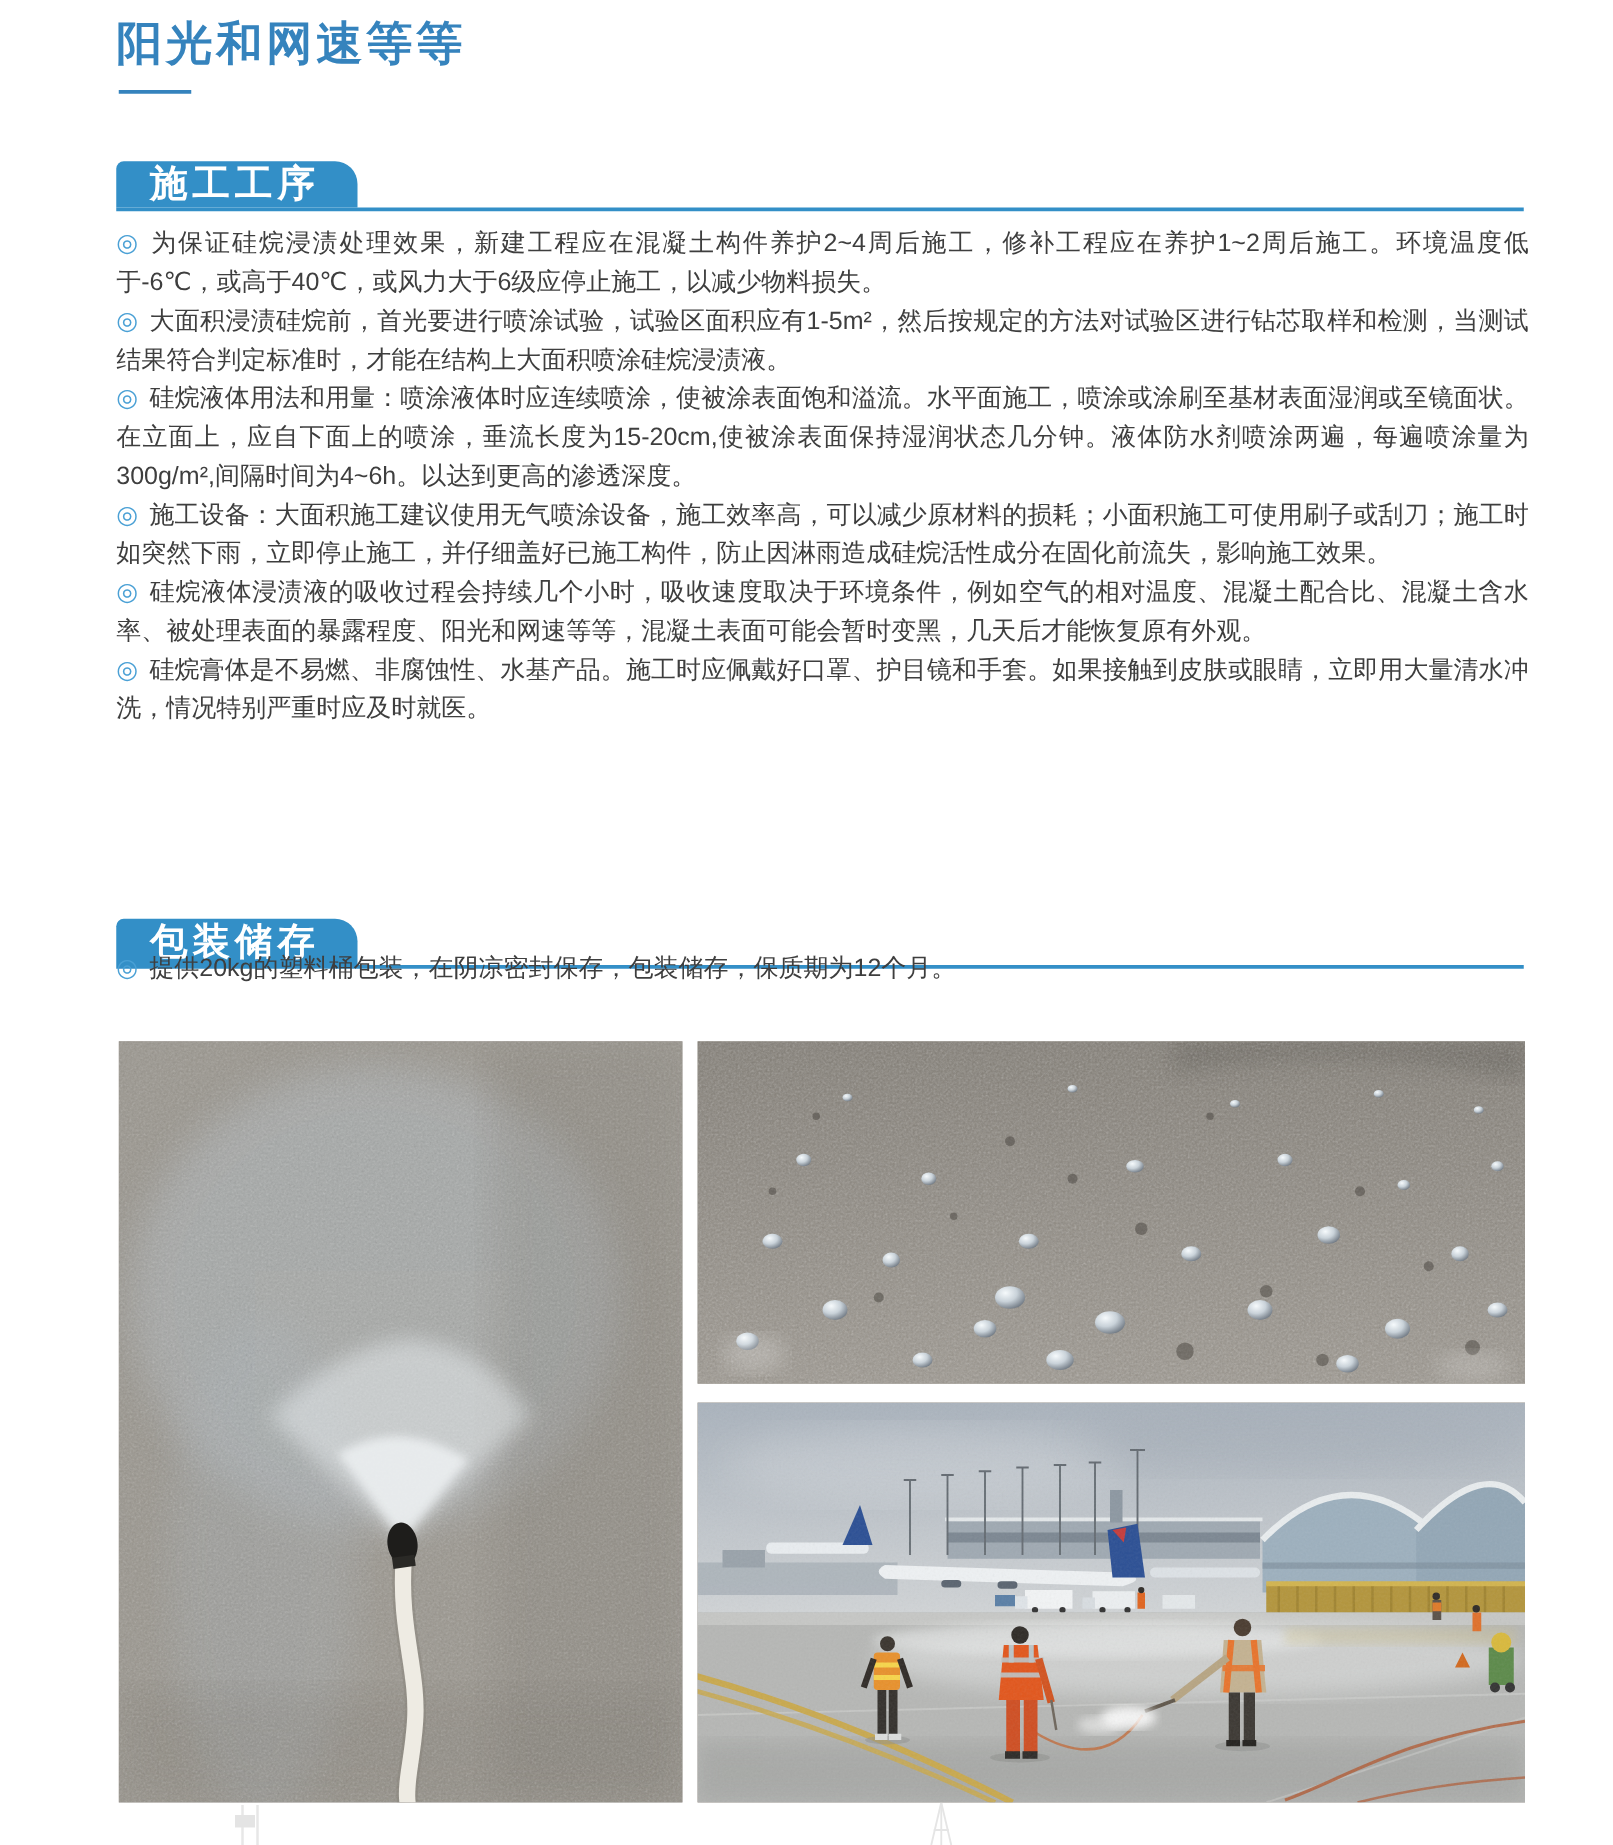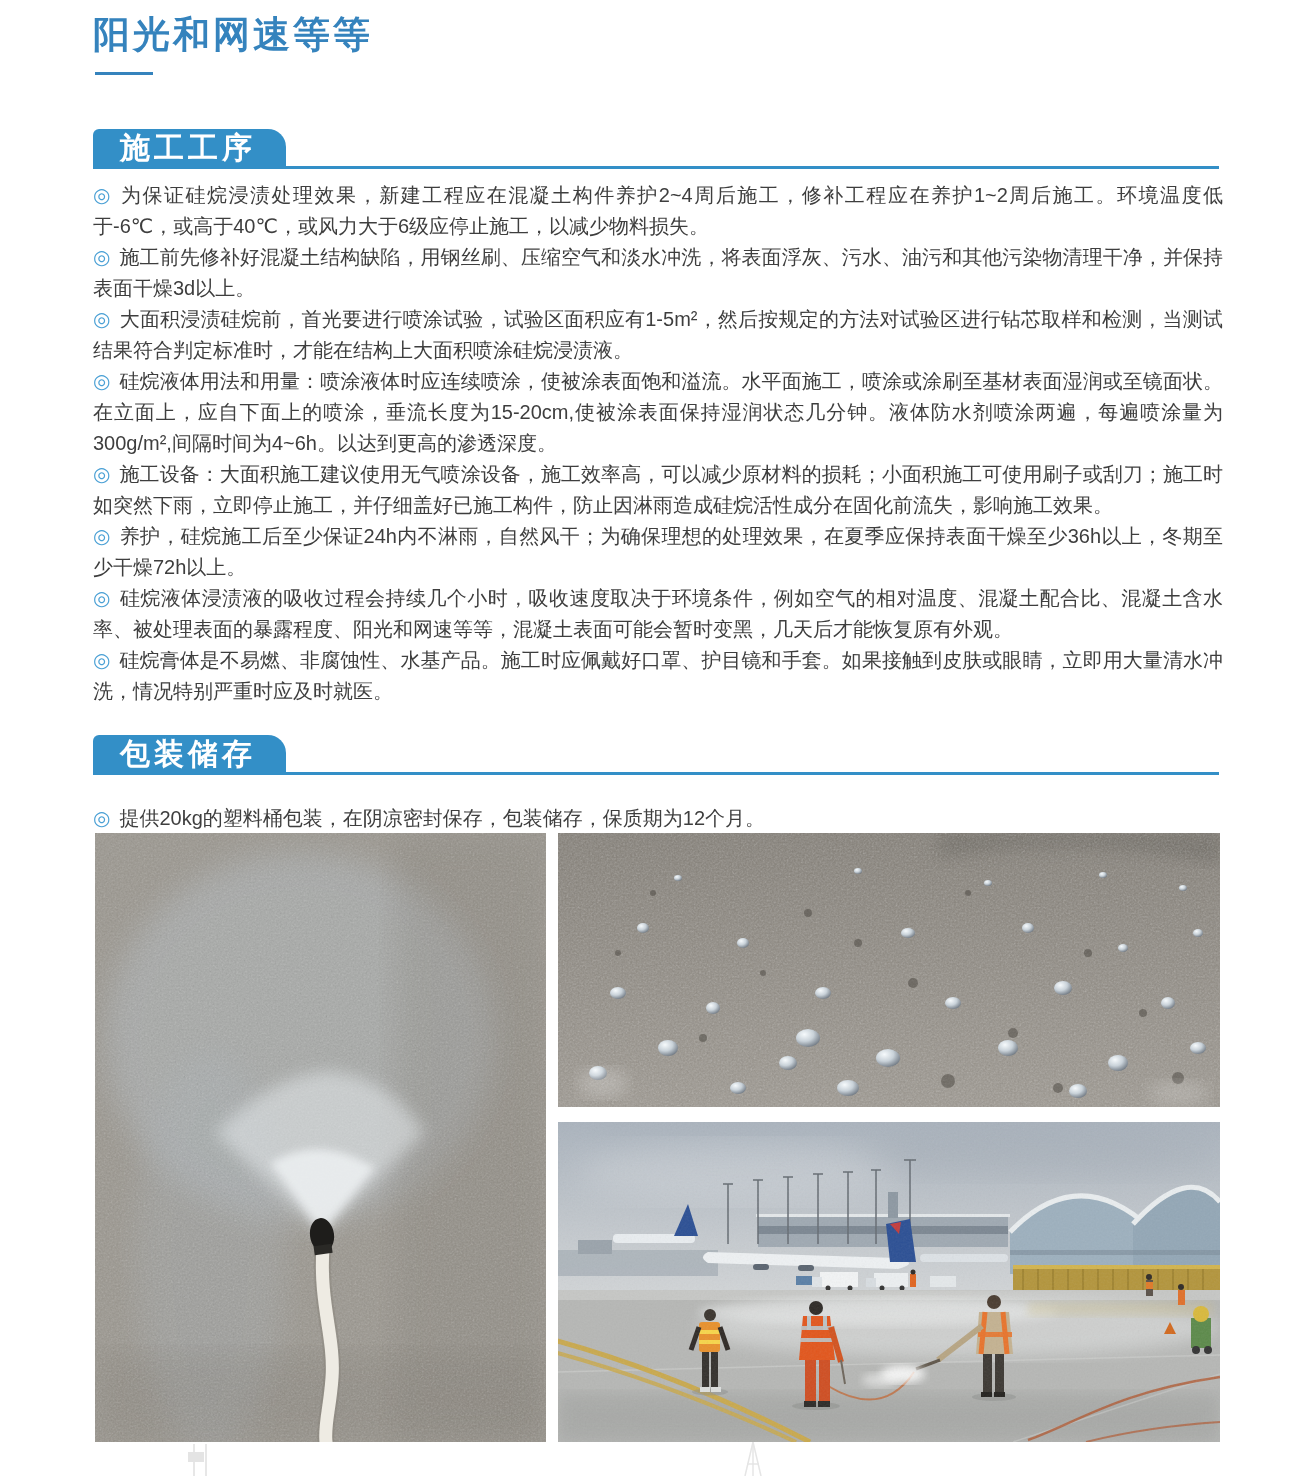--- a/index.html
+++ b/index.html
@@ -26,21 +26,21 @@
   }
   #tab-procedure{top:129px;}
   #rule-procedure{top:166px;}
   #tab-storage{top:735px;text-align:right;}
   #rule-storage{top:772px;}
   .bullets{
     left:93px;width:1130px;font-size:20px;line-height:31px;
     text-align:justify;color:#3e3e3e;
   }
   #bullets-procedure{top:180px;height:556px;overflow:hidden;}
-  #bullets-storage{top:803px;height:40px;overflow:hidden;}
+  #bullets-storage{top:760px;height:40px;overflow:hidden;}
   .bullets p{margin:0;}
   .mark{color:#4aa0d5;margin-right:9px;}
   .photo{overflow:hidden;background:#9a968e;}
   #photo-left{left:95px;top:833px;width:451px;height:609px;}
   #photo-droplets{left:558px;top:833px;width:662px;height:274px;}
   #photo-airport{left:558px;top:1122px;width:662px;height:320px;}
   .photo svg{display:block;width:100%;height:100%;}
   .deco{opacity:.55;}
   #deco-left{left:158px;top:1444px;width:92px;height:32px;}
   #deco-center{left:722px;top:1442px;width:62px;height:34px;}
@@ -49,25 +49,23 @@
 <body>
 
 <div class="abs" id="page-title">阳光和网速等等</div>
 <div class="abs" id="title-underline"></div>
 
 <div class="abs section-tab" id="tab-procedure">施工工序</div>
 <div class="abs section-rule" id="rule-procedure"></div>
 
 <div class="abs bullets" id="bullets-procedure">
   <p><span class="mark">◎</span><span>为保证硅烷浸渍处理效果，新建工程应在混凝土构件养护2~4周后施工，修补工程应在养护1~2周后施工。环境温度低于-6℃，或高于40℃，或风力大于6级应停止施工，以减少物料损失。</span></p>
-  <p><span class="mark">◎</span><span>施工前先修补好混凝土结构缺陷，用钢丝刷、压缩空气和淡水冲洗，将表面浮灰、污水、油污和其他污染物清理干净，并保持表面干燥3d以上。</span></p>
   <p><span class="mark">◎</span><span>大面积浸渍硅烷前，首光要进行喷涂试验，试验区面积应有1-5m²，然后按规定的方法对试验区进行钻芯取样和检测，当测试结果符合判定标准时，才能在结构上大面积喷涂硅烷浸渍液。</span></p>
   <p><span class="mark">◎</span><span>硅烷液体用法和用量：喷涂液体时应连续喷涂，使被涂表面饱和溢流。水平面施工，喷涂或涂刷至基材表面湿润或至镜面状。在立面上，应自下面上的喷涂，垂流长度为15-20cm,使被涂表面保持湿润状态几分钟。液体防水剂喷涂两遍，每遍喷涂量为300g/m²,间隔时间为4~6h。以达到更高的渗透深度。</span></p>
   <p><span class="mark">◎</span><span>施工设备：大面积施工建议使用无气喷涂设备，施工效率高，可以减少原材料的损耗；小面积施工可使用刷子或刮刀；施工时如突然下雨，立即停止施工，并仔细盖好已施工构件，防止因淋雨造成硅烷活性成分在固化前流失，影响施工效果。</span></p>
-  <p><span class="mark">◎</span><span>养护，硅烷施工后至少保证24h内不淋雨，自然风干；为确保理想的处理效果，在夏季应保持表面干燥至少36h以上，冬期至少干燥72h以上。</span></p>
   <p><span class="mark">◎</span><span>硅烷液体浸渍液的吸收过程会持续几个小时，吸收速度取决于环境条件，例如空气的相对温度、混凝土配合比、混凝土含水率、被处理表面的暴露程度、阳光和网速等等，混凝土表面可能会暂时变黑，几天后才能恢复原有外观。</span></p>
   <p><span class="mark">◎</span><span>硅烷膏体是不易燃、非腐蚀性、水基产品。施工时应佩戴好口罩、护目镜和手套。如果接触到皮肤或眼睛，立即用大量清水冲洗，情况特别严重时应及时就医。</span></p>
 </div>
 
 <div class="abs section-tab" id="tab-storage">包装储存</div>
 <div class="abs section-rule" id="rule-storage"></div>
 
 <div class="abs bullets" id="bullets-storage">
   <p><span class="mark">◎</span><span>提供20kg的塑料桶包装，在阴凉密封保存，包装储存，保质期为12个月。</span></p>
 </div>

